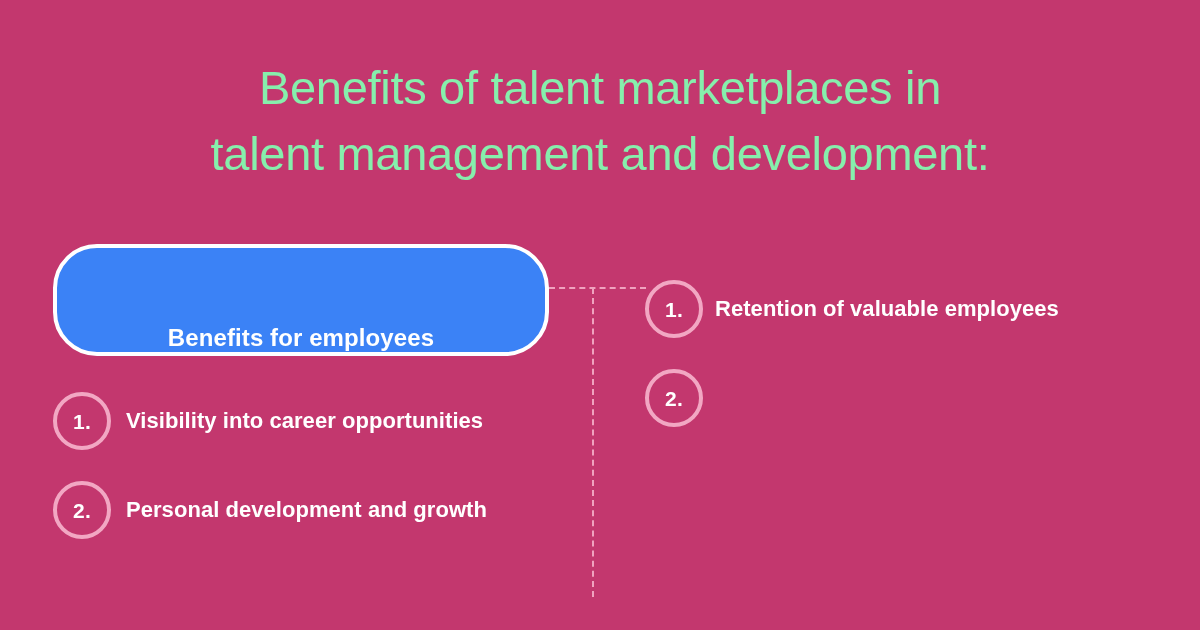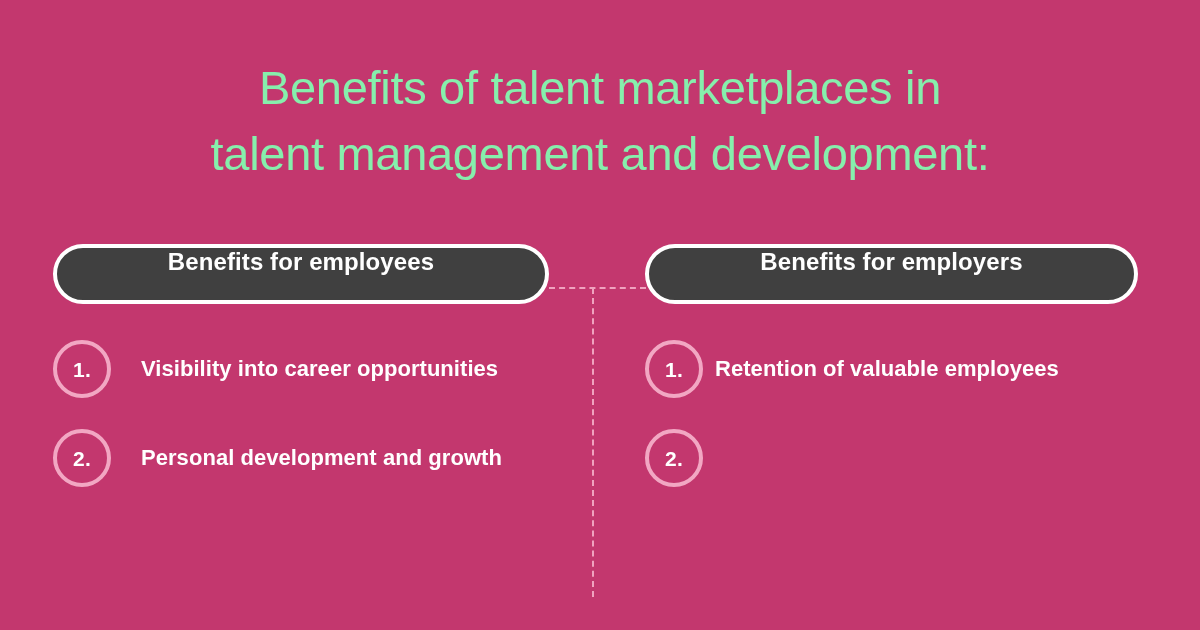--- a/index.html
+++ b/index.html
@@ -62,26 +62,26 @@
     position: absolute;
     top: 244px;
   }
   .column.left  { left: 53px;  width: 496px; }
   .column.right { left: 645px; width: 493px; }
 
   
   .pill {
     position: relative;
     box-sizing: border-box;
-    height: 60px;
+    height: 112px;
     border-radius: 44px;
-    background: #404040;
+    background: #3b82f6;
     border: 4px solid #ffffff;
     display: flex;
-    align-items: flex-start;
+    align-items: flex-end;
     justify-content: center;
   }
   .pill-label {
     color: #ffffff;
     font-family: "Liberation Sans", sans-serif;
     font-weight: bold;
     font-size: 24px;
     line-height: 28px;
     letter-spacing: 0.1px;
     white-space: nowrap;
@@ -114,21 +114,21 @@
   }
   .num-circle-text {
     color: #ffffff;
     font-family: "Liberation Sans", sans-serif;
     font-weight: bold;
     font-size: 21px;
     line-height: 21px;
     letter-spacing: 0.3px;
   }
   .item-label {
-    margin-left: 30px;
+    margin-left: 15px;
     color: #ffffff;
     font-family: "Liberation Sans", sans-serif;
     font-weight: bold;
     font-size: 22px;
     line-height: 26px;
     letter-spacing: 0.05px;
     white-space: nowrap;
   }
   .column.right .item-label { margin-left: 12px; }
 </style>
@@ -159,23 +159,20 @@
       <li class="list-item">
         <span class="num-circle">
           <span class="num-circle-text">2.</span>
         </span>
         <span class="item-label">Personal development and growth</span>
       </li>
     </ul>
   </div>
 
   <div class="column right">
-    <div class="pill">
-      <span class="pill-label">Benefits for employers</span>
-    </div>
     <ul class="list">
       <li class="list-item">
         <span class="num-circle">
           <span class="num-circle-text">1.</span>
         </span>
         <span class="item-label">Retention of valuable employees</span>
       </li>
       <li class="list-item">
         <span class="num-circle">
           <span class="num-circle-text">2.</span>

